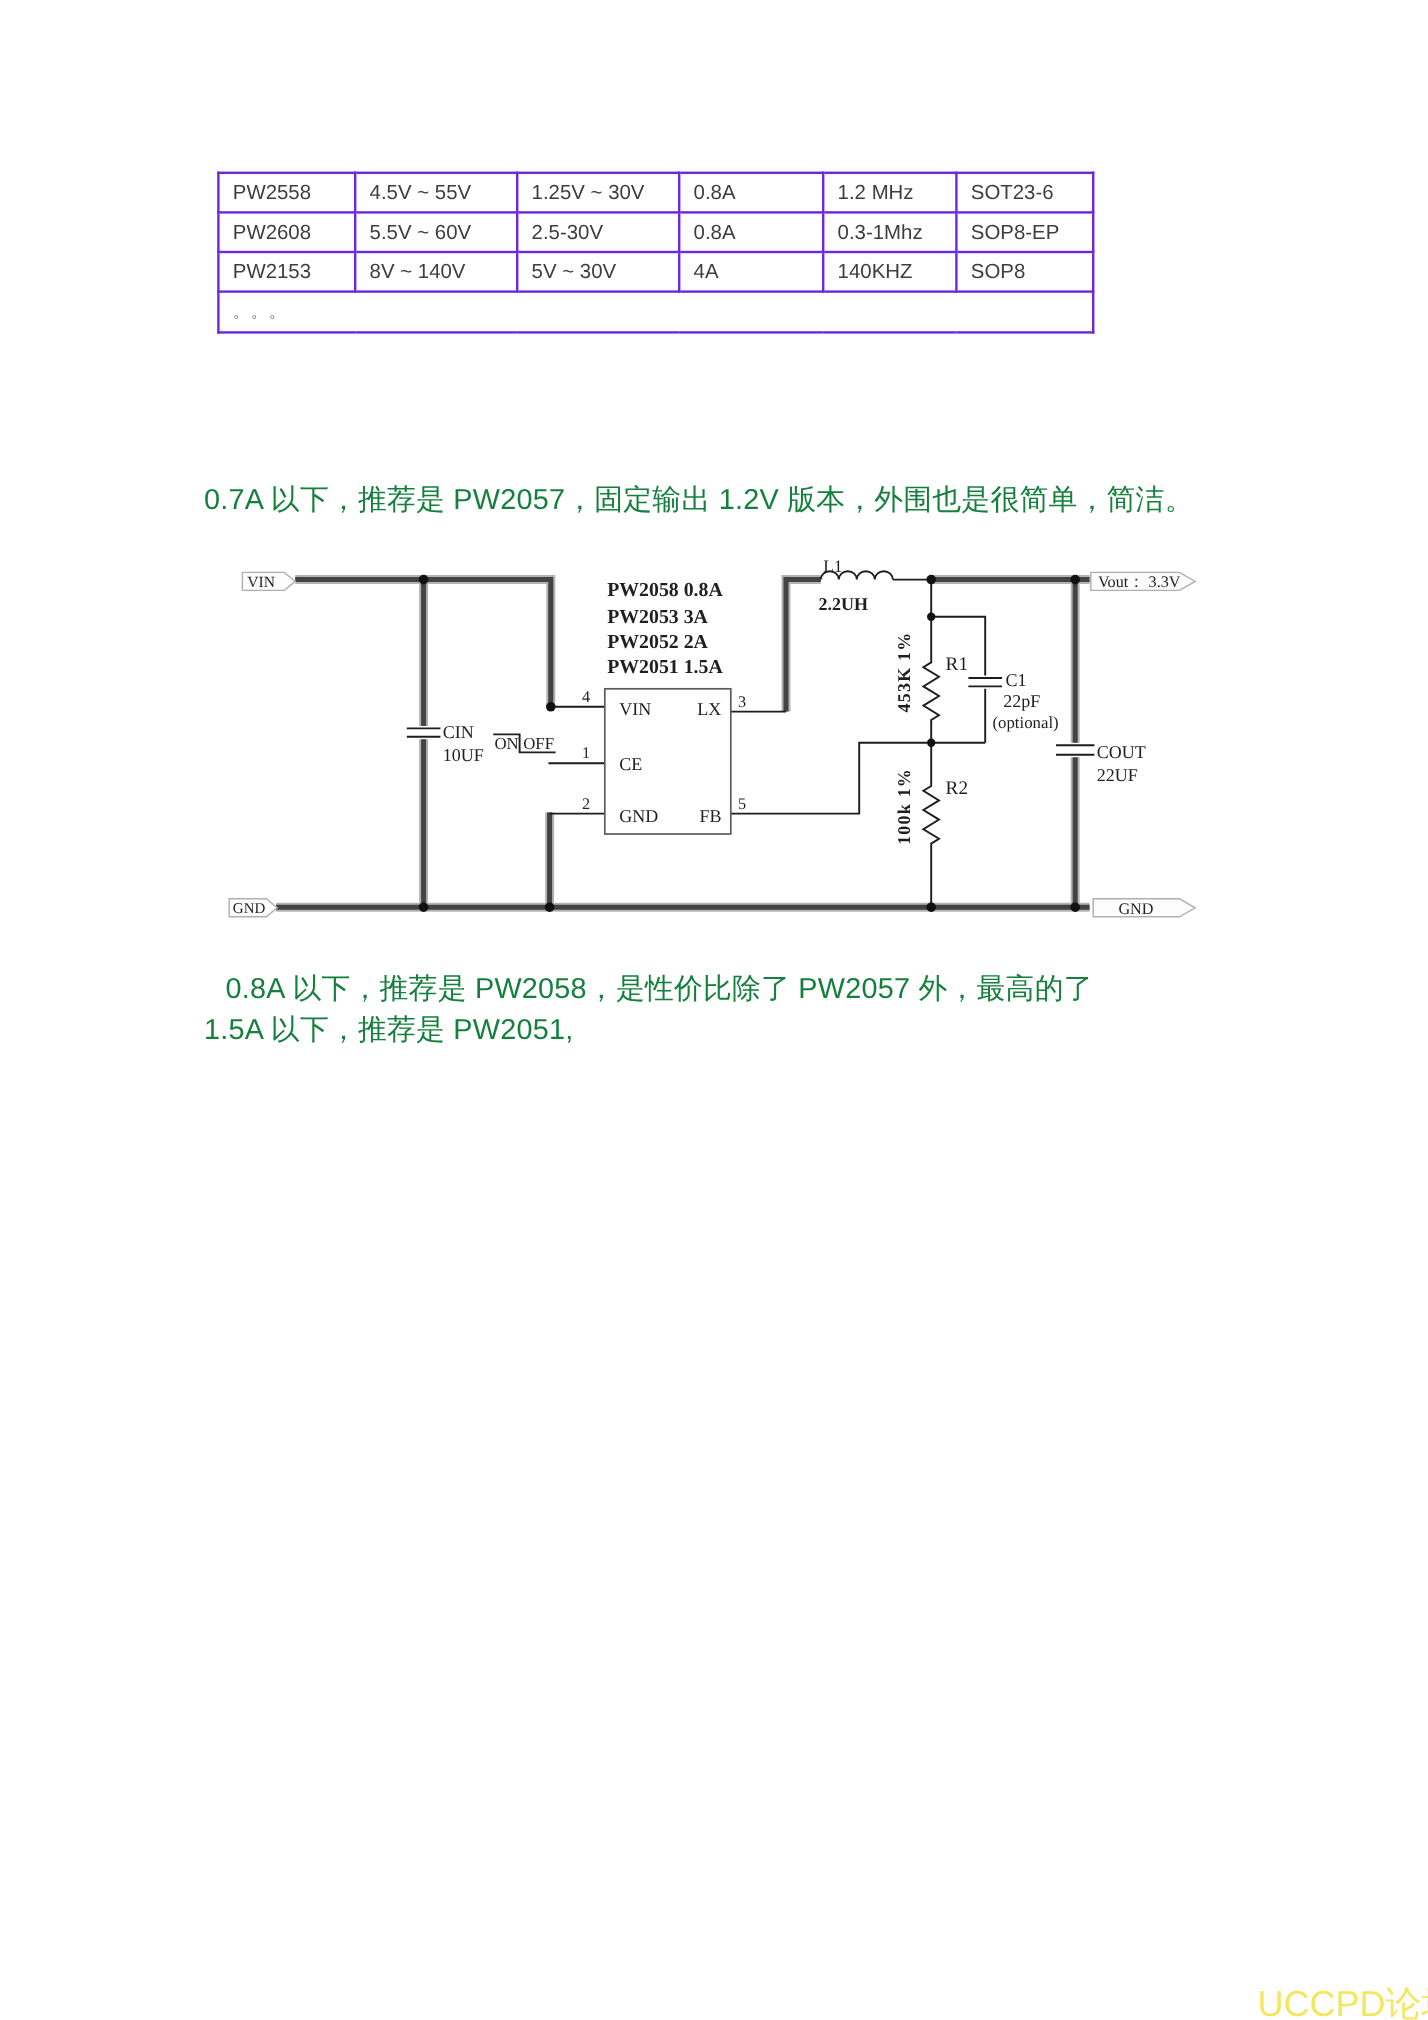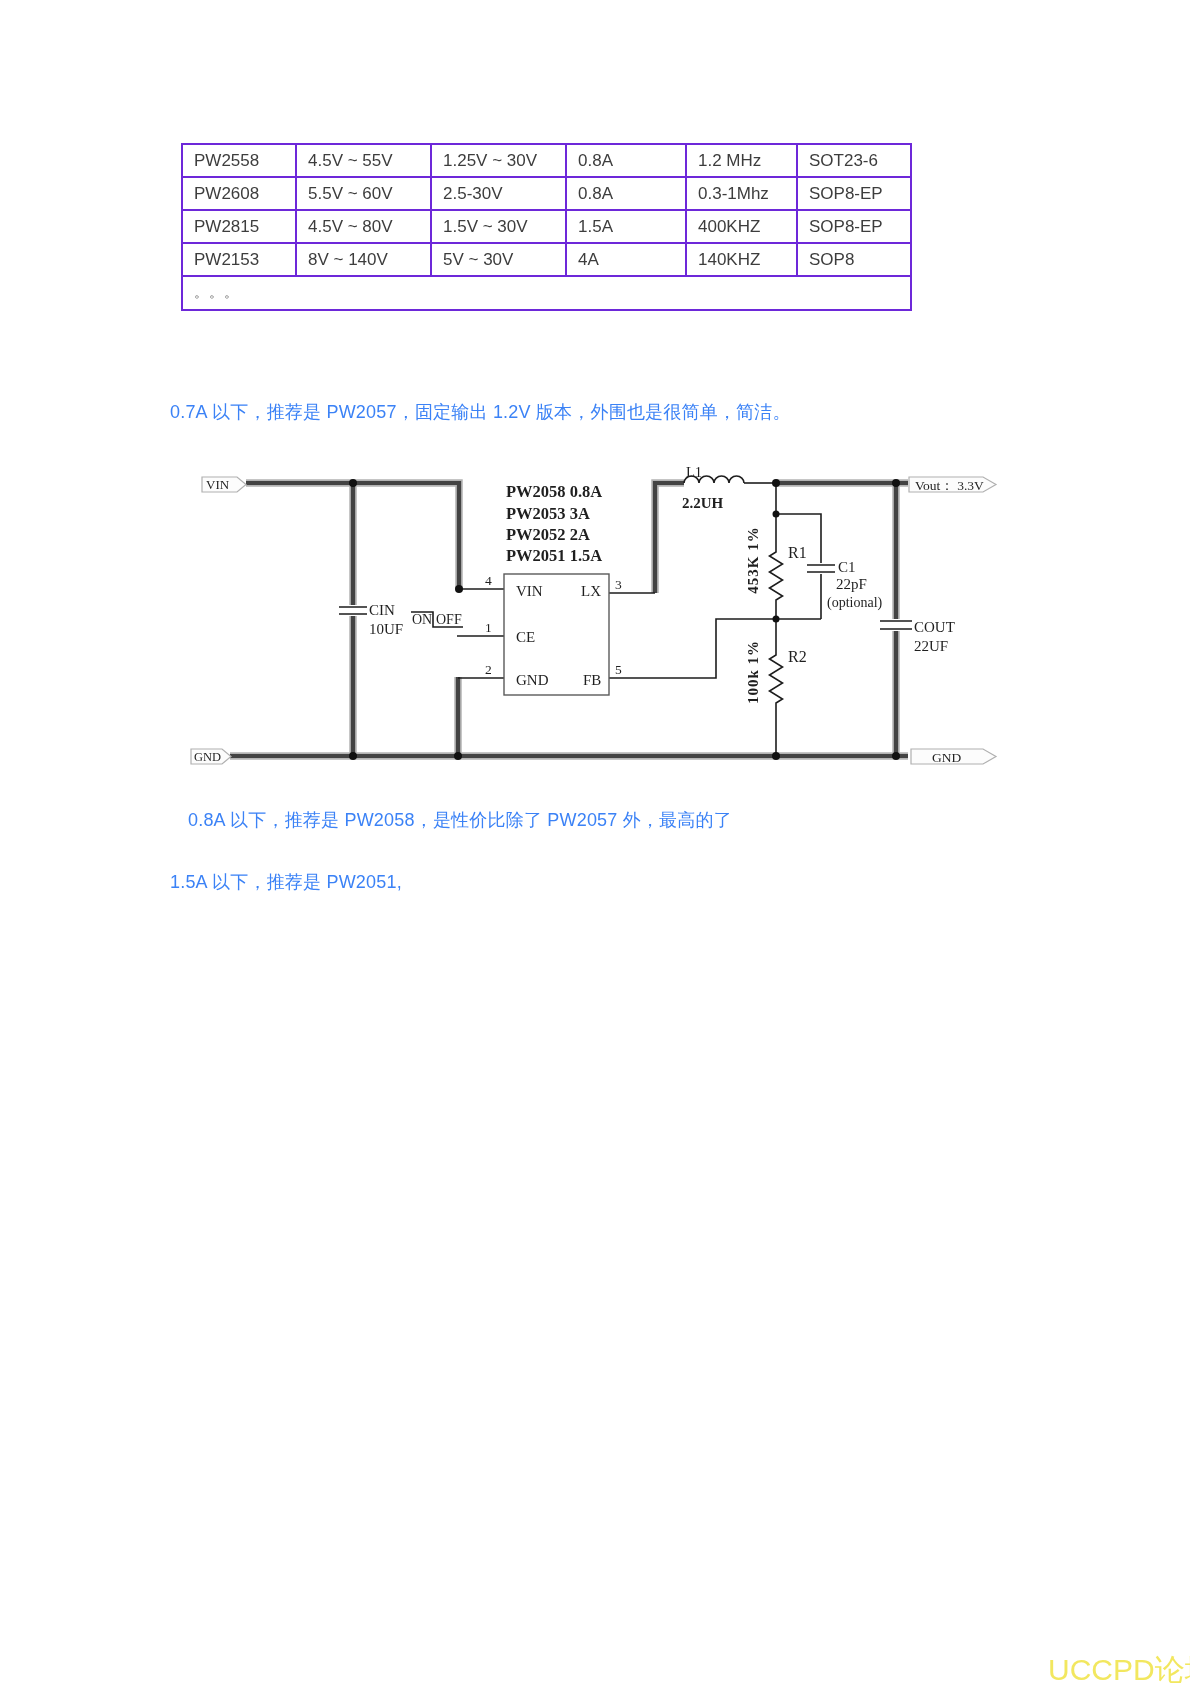--- a/index.html
+++ b/index.html
@@ -22,21 +22,21 @@
     border:2px solid #6d28d9;
     padding:0 0 0 11px;
     height:31px;
     vertical-align:middle;
     white-space:nowrap;overflow:hidden;
   }
   .chip-table tr.ellipsis-row td{height:32px;font-size:14px;letter-spacing:1px;color:#4a4a4a;}
   
   .para{
     position:absolute;left:170px;
-    font-size:18px;color:#3b82f6;
+    font-size:24px;color:#15803d;
     white-space:nowrap;letter-spacing:0.2px;
   }
   
   .schematic{position:absolute;left:0;top:430px;}
   .schematic text{font-family:"Liberation Serif","DejaVu Serif",serif;fill:#1f1f1f;}
   .t-bold{font-weight:bold;}
   
   .watermark{
     position:absolute;left:1048px;top:1650px;
     font-size:30px;color:#f2e75f;
@@ -66,28 +66,20 @@
     </tr>
     <tr>
       <td>PW2608</td>
       <td>5.5V ~ 60V</td>
       <td>2.5-30V</td>
       <td>0.8A</td>
       <td>0.3-1Mhz</td>
       <td>SOP8-EP</td>
     </tr>
     <tr>
-      <td>PW2815</td>
-      <td>4.5V ~ 80V</td>
-      <td>1.5V ~ 30V</td>
-      <td>1.5A</td>
-      <td>400KHZ</td>
-      <td>SOP8-EP</td>
-    </tr>
-    <tr>
       <td>PW2153</td>
       <td>8V ~ 140V</td>
       <td>5V ~ 30V</td>
       <td>4A</td>
       <td>140KHZ</td>
       <td>SOP8</td>
     </tr>
     <tr class="ellipsis-row">
       <td colspan="6">。。。</td>
     </tr>
@@ -207,15 +199,15 @@
 
   <text x="838" y="572" font-size="15">C1</text>
   <text x="836" y="589" font-size="15">22pF</text>
   <text x="827" y="607" font-size="14">(optional)</text>
 
   <text x="914" y="632" font-size="15">COUT</text>
   <text x="914" y="651" font-size="15">22UF</text>
 </svg>
 
 <div class="para" style="top:808px;margin-left:18px;">0.8A 以下，推荐是 PW2058，是性价比除了 PW2057 外，最高的了</div>
-<div class="para" style="top:842px;margin-top:28px;">1.5A 以下，推荐是 PW2051,</div>
+<div class="para" style="top:842px;">1.5A 以下，推荐是 PW2051,</div>
 
 <div class="watermark">UCCPD论坛</div>
 
 </body></html>

